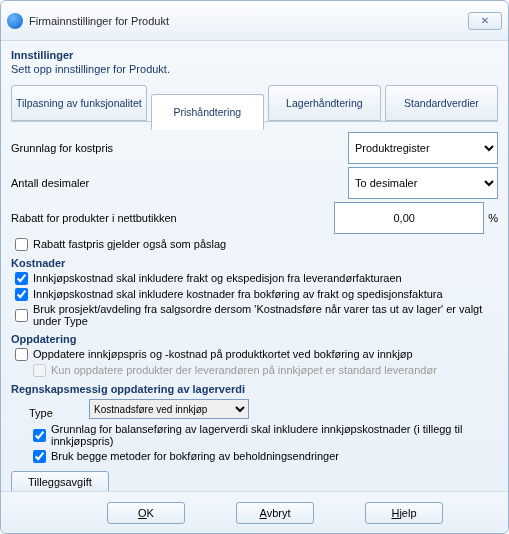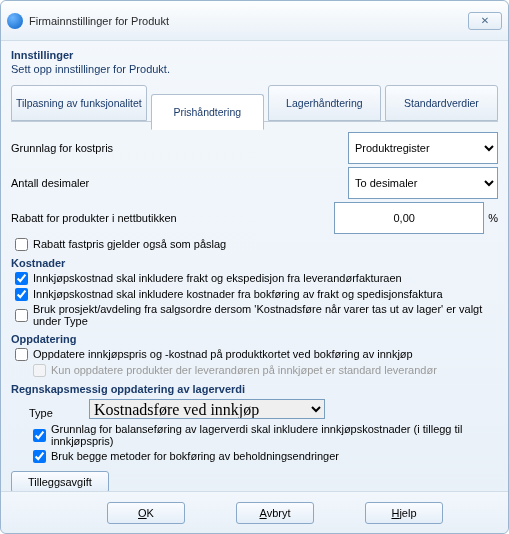--- a/index.html
+++ b/index.html
@@ -98,21 +98,21 @@
   }
   input.textnum { text-align: center; padding-right: 12px; }
   .unit { margin-left: 4px; }
   .chk-row { display: flex; align-items: center; margin: 2px 0 2px 4px; }
   .chk-row.indent { margin-left: 22px; }
   .chk-row input[type=checkbox] { margin: 1px 5px 0 0; width: 13px; height: 13px; }
   .chk-row .txt { flex: 1; }
   .chk-row.disabled .txt { color: #9a9a9a; }
   .type-row { display: flex; align-items: flex-end; margin: 4px 0 4px 18px; }
   .type-row .type-lbl { width: 60px; }
-  .type-row select { width: 236px; height: 20px; border: 1px solid #7a9ec0; font-family: Liberation Serif, serif; font-size: 16px; }
+  .type-row select { width: 160px; height: 20px; border: 1px solid #7a9ec0; font-family: Liberation Sans, sans-serif; font-size: 10px; }
   .btn {
     height: 22px;
     padding: 0 16px;
     border: 1px solid #8aa8c8;
     border-radius: 3px;
     background: linear-gradient(#fafcff,#e4eef8);
     font-family: inherit;
     font-size: 11px;
     cursor: default;
   }

